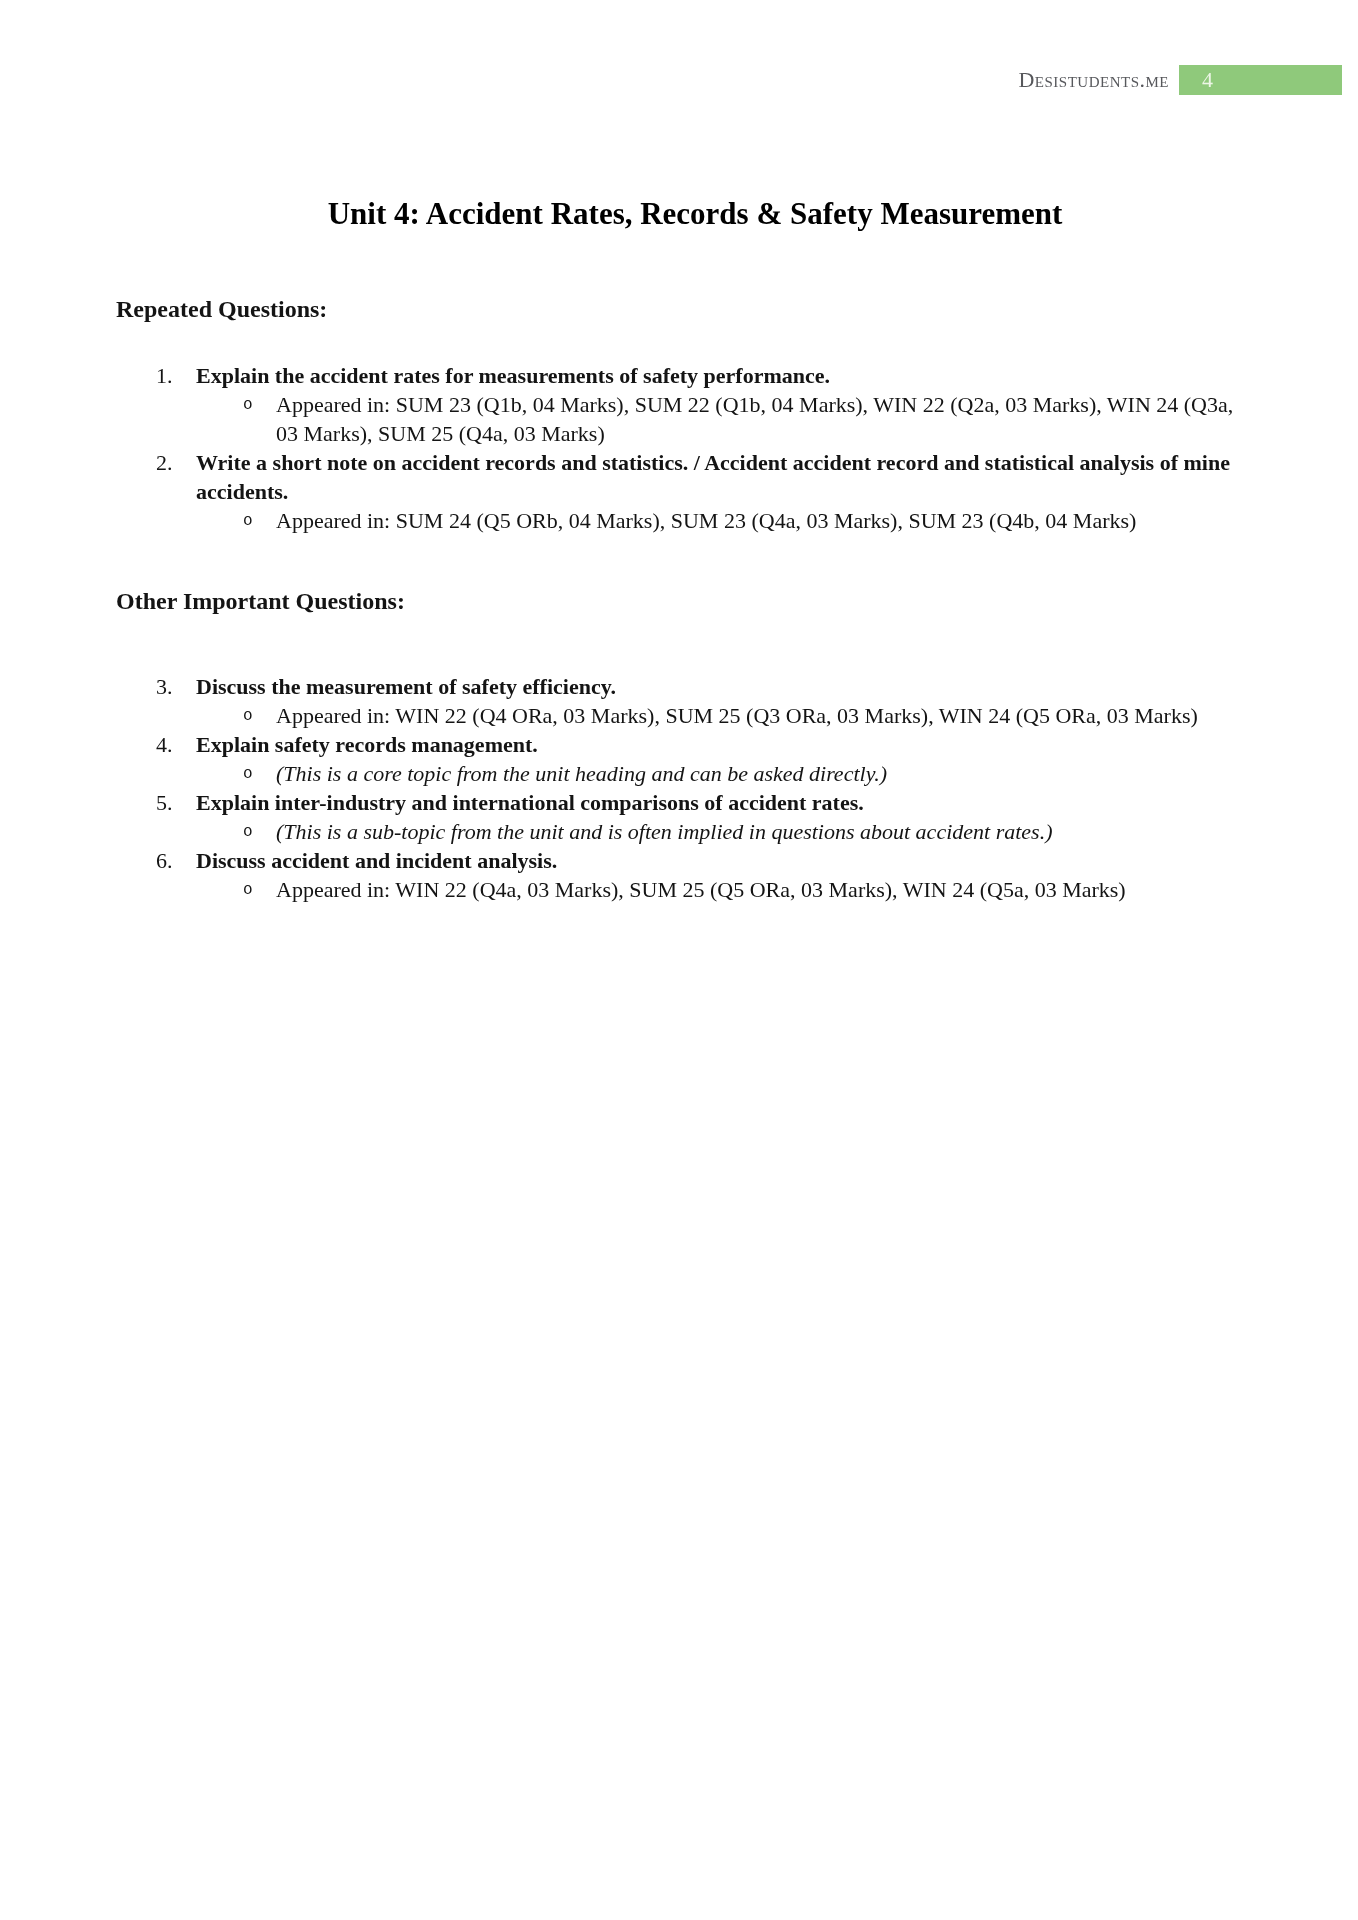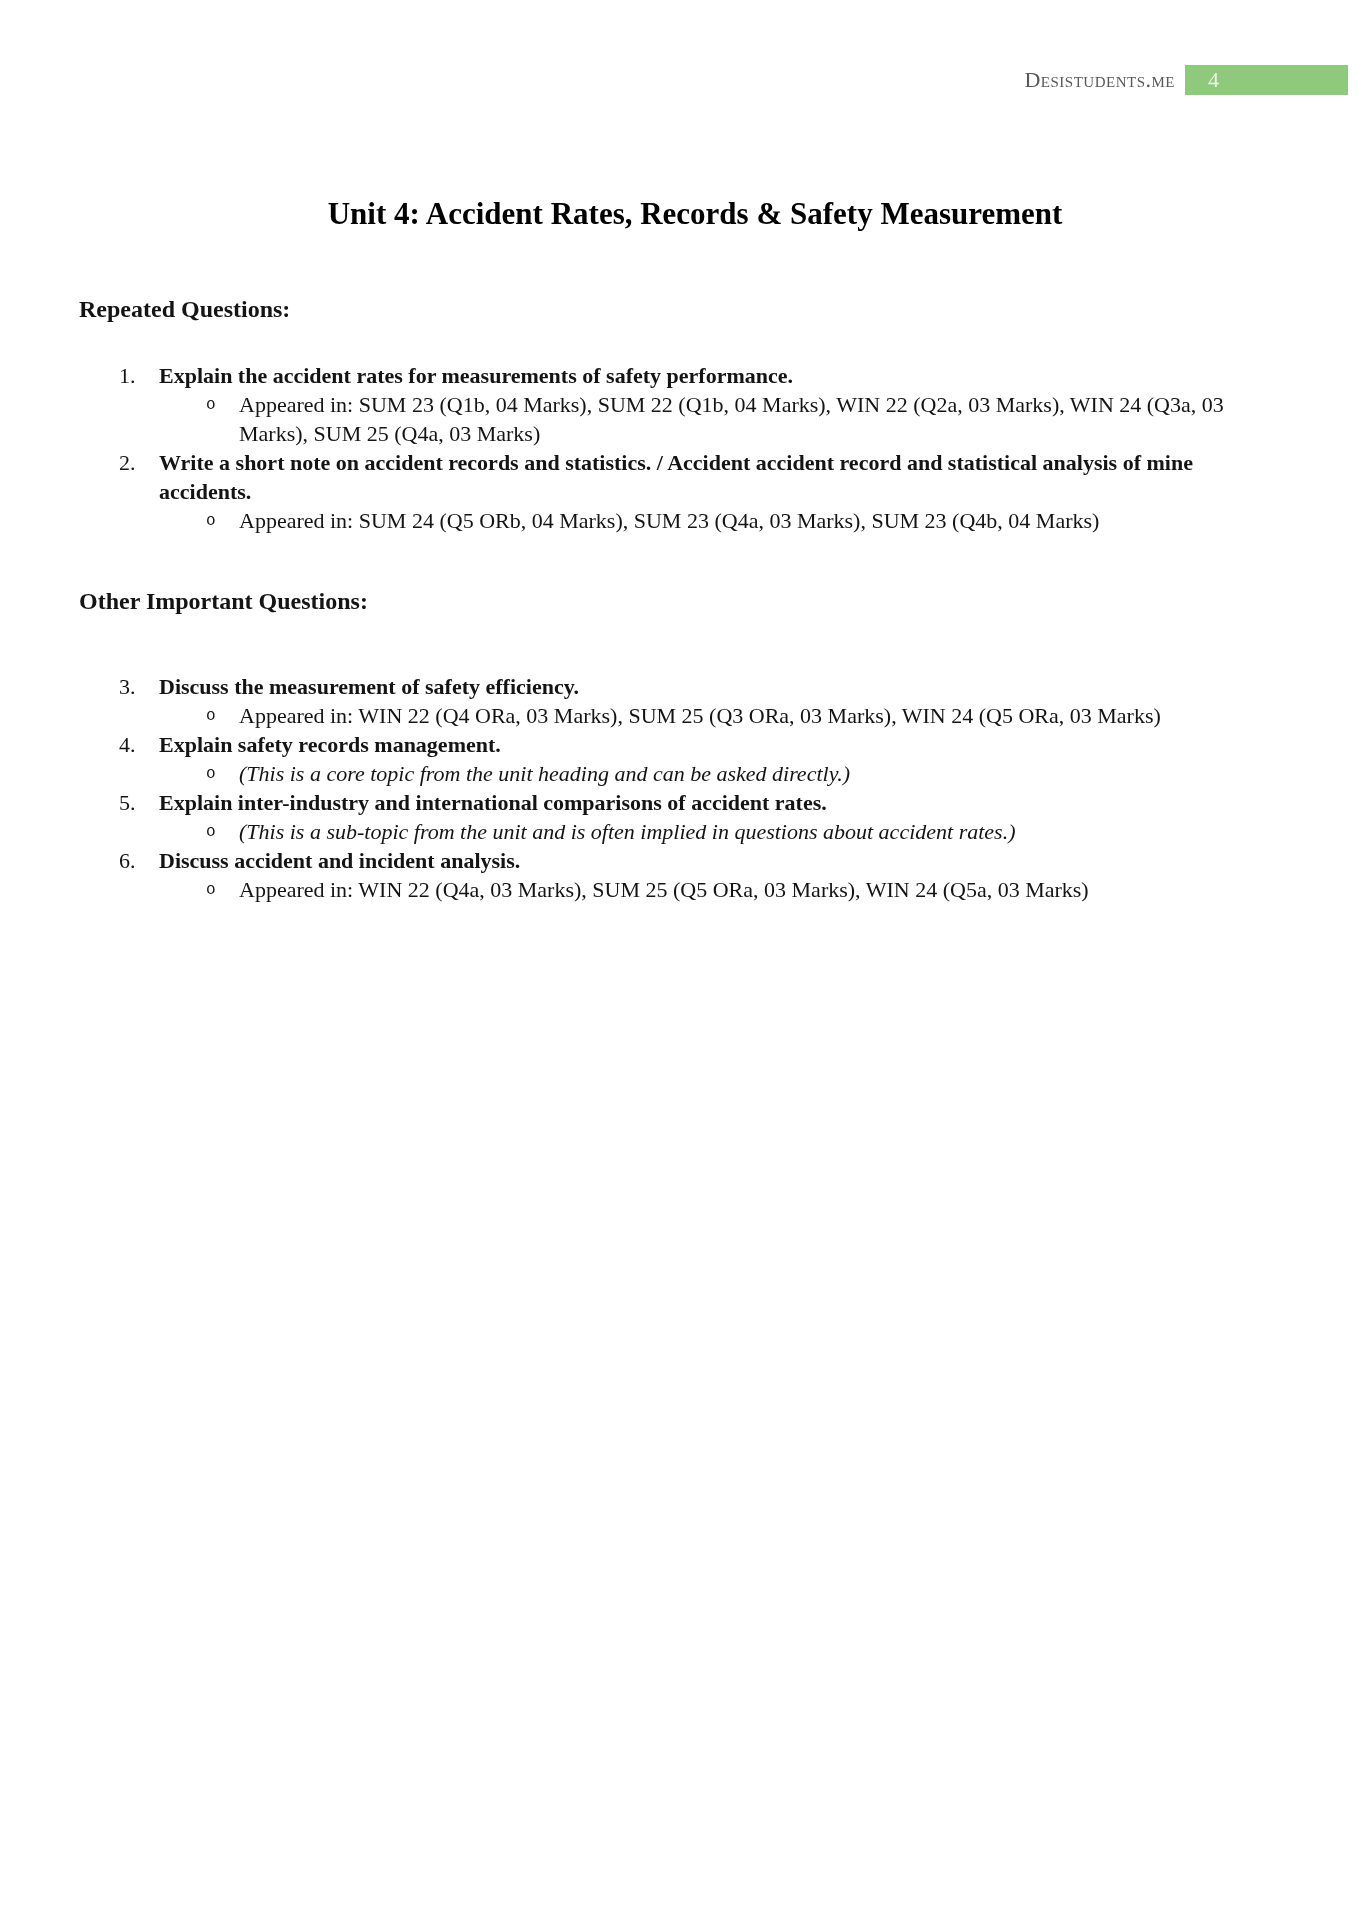--- a/index.html
+++ b/index.html
@@ -10,21 +10,21 @@
     margin: 0 auto;
     font-family: "Liberation Serif", "DejaVu Serif", serif;
     color: #141414;
     position: relative;
   }
 
   
   .page-header {
     position: absolute;
     top: 65px;
-    right: 10px;
+    right: 16px;
     display: flex;
     align-items: center;
     gap: 10px;
   }
   .site-name {
     font-variant: small-caps;
     font-size: 22px;
     letter-spacing: 0.5px;
     color: #57585c;
   }
@@ -45,21 +45,21 @@
     text-align: center;
     font-size: 31px;
     font-weight: bold;
     line-height: 40px;
     color: #000000;
     padding-left: 32px;
   }
 
   
   .content {
-    padding: 0 79px;
+    padding: 0 116px;
   }
   .section-heading {
     font-size: 24px;
     font-weight: bold;
     line-height: 30px;
   }
   .section-heading.first { margin-top: 60px; }
   .section-heading.second { margin-top: 51px; }
 
   .items.first { margin-top: 37px; }

